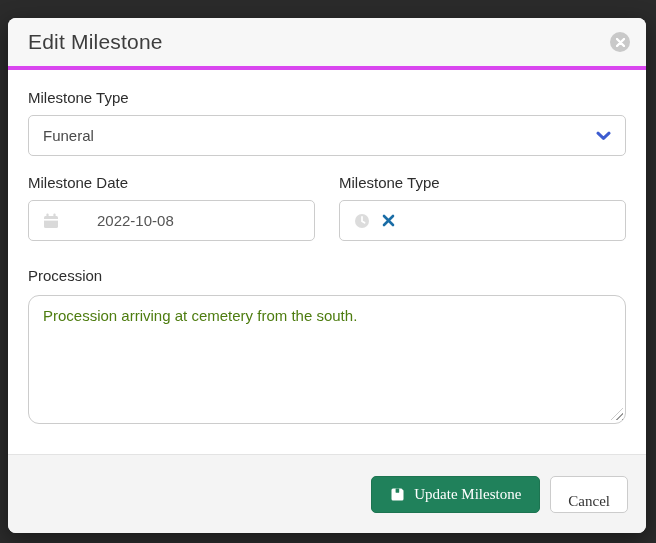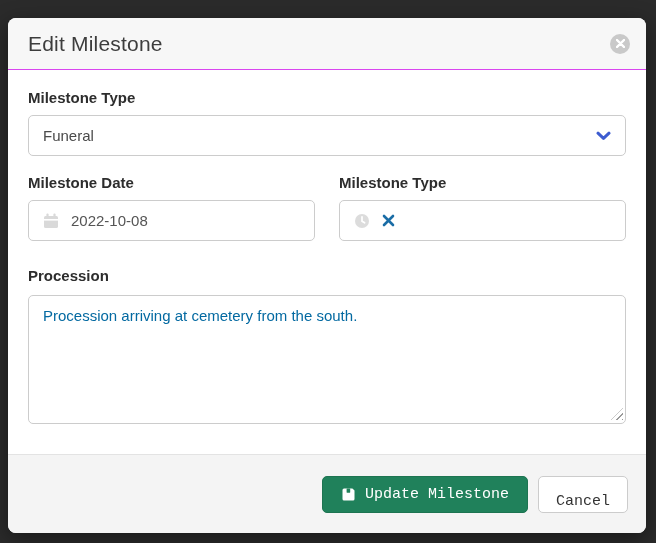--- a/index.html
+++ b/index.html
@@ -8,70 +8,70 @@
     font-family: "Liberation Sans", "DejaVu Sans", sans-serif;
     background: #2b2b2b;
   }
   .backdrop { position: relative; width: 656px; height: 543px; background: #2b2b2b; }
   .modal {
     position: absolute; left: 8px; top: 18px; width: 638px; height: 515px;
     background: #fff; border-radius: 8px; display: flex; flex-direction: column;
     box-shadow: 0 6px 22px rgba(0,0,0,.45);
   }
   .modal-header {
-    flex: 0 0 52px; background: #f7f7f7; border-bottom: 1px solid #d946ef;
+    flex: 0 0 52px; background: #f7f7f7; border-bottom: 4px solid #d946ef;
     border-radius: 8px 8px 0 0; display: flex; align-items: center;
     justify-content: space-between; padding: 0 16px 0 20px;
   }
   .modal-title { font-size: 21px; font-weight: 500; color: #3d3d3d; letter-spacing: .2px; }
   .close-btn {
     width: 20px; height: 20px; border-radius: 50%; background: #c9c9c9; border: none;
     display: flex; align-items: center; justify-content: center; cursor: pointer; flex: 0 0 auto;
   }
   .modal-body { flex: 1 1 auto; background: #fff; padding: 19px 20px 0 20px; }
-  .form-label { display: block; font-size: 15px; font-weight: 700; color: #2d2d2d; margin-bottom: 9px; }
+  .form-label { display: block; font-size: 15px; font-weight: 400; color: #2d2d2d; margin-bottom: 9px; }
   .select-wrap { position: relative; }
   .milestone-select {
     appearance: none; -webkit-appearance: none; width: 100%; height: 41px;
     border: 1px solid #ccc; border-radius: 5px; background: #fff;
     padding: 4px 14px; font-size: 15px; color: #4a4a4a; font-family: inherit; outline: none;
   }
   .chevron { position: absolute; right: 15px; top: 50%; transform: translateY(-50%); pointer-events: none; }
   .form-row { display: flex; gap: 24px; margin-top: 18px; }
   .form-col { flex: 1 1 0; min-width: 0; }
   .input-wrap {
     height: 41px; border: 1px solid #ccc; border-radius: 5px; background: #fff;
     display: flex; align-items: center; padding: 0 14px; gap: 12px;
   }
   .input-wrap input {
     flex: 1 1 auto; min-width: 0; border: none; outline: none; background: transparent;
-    font-size: 15px; color: #555; font-family: inherit;
+    font-size: 15px; color: #555; font-family: inherit; margin-left: 26px;
   }
   .icon { flex: 0 0 auto; display: inline-flex; }
   .clear-btn { border: none; background: none; padding: 0; cursor: pointer; display: inline-flex; flex: 0 0 auto; }
   .desc-group { margin-top: 26px; }
   .desc-group .form-label { margin-bottom: 11px; }
   .textarea-wrap { position: relative; }
   .desc-textarea {
-    display: block; width: 100%; height: 129px; border: 1px solid #ccc; border-radius: 5px;
-    padding: 11px 14px; font-size: 15px; color: #0369a1; font-family: inherit;
+    display: block; width: 100%; height: 129px; border: 1px solid #ccc; border-radius: 11px;
+    padding: 11px 14px; font-size: 15px; color: #4d7c0f; font-family: inherit;
     resize: none; outline: none;
   }
   .resize-handle {
     position: absolute; right: 3px; bottom: 4px; width: 12px; height: 12px;
     background: repeating-linear-gradient(135deg, #9a9a9a 0 1px, transparent 1px 4px);
     clip-path: polygon(100% 0, 100% 100%, 0 100%);
     cursor: nwse-resize;
   }
   .modal-footer {
     flex: 0 0 79px; background: #f4f4f4; border-top: 1px solid #e3e3e3;
     border-radius: 0 0 8px 8px; display: flex; align-items: center;
     justify-content: flex-end; gap: 10px; padding: 0 18px;
   }
-  .btn { height: 37px; border-radius: 5px; font-size: 15px; font-family: Liberation Mono, monospace; cursor: pointer; }
+  .btn { height: 37px; border-radius: 5px; font-size: 15px; font-family: Liberation Serif, serif; cursor: pointer; }
   .btn-update {
     background: #20815b; border: 1px solid #1d7451; color: #fff;
     display: inline-flex; align-items: center; gap: 9px; padding: 0 18px;
   }
   .btn-cancel { background: #fff; border: 1px solid #ccc; color: #333; padding: 16px 17px; }
 </style>
 </head>
 <body>
 
 <div class="backdrop">

